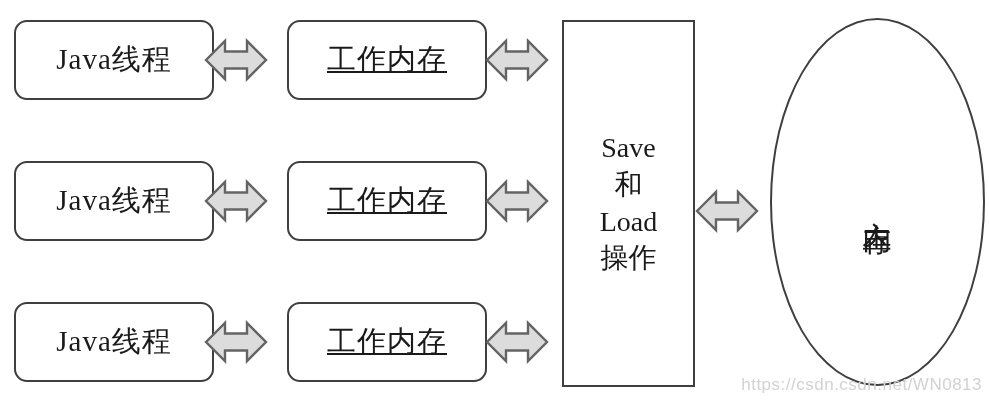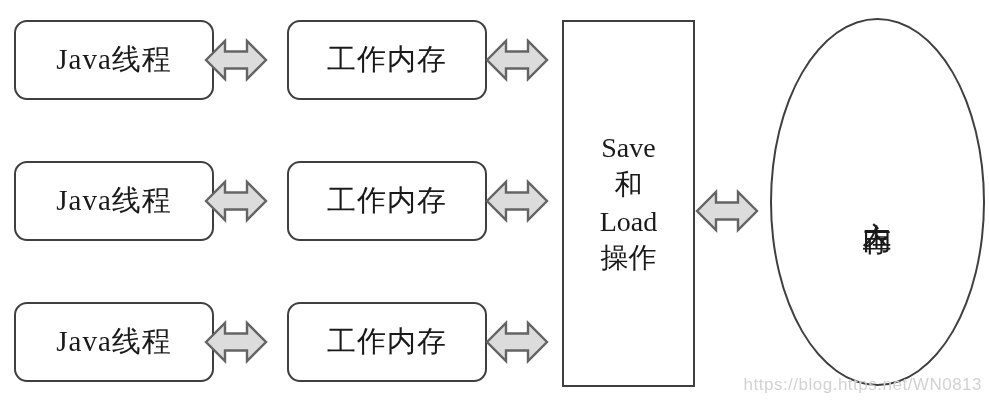--- a/index.html
+++ b/index.html
@@ -56,21 +56,21 @@
   .arrow {
     position: absolute;
     width: 64px;
     height: 56px;
     fill: #dcdcdc;
     stroke: #646464;
     stroke-width: 2.4;
     stroke-linejoin: miter;
   }
   .col-thread { left: 14px; }
-  .col-memory { left: 287px; }
+  .col-memory { left: 287px; text-decoration: underline; }
   .row1 { top: 20px; }
   .row2 { top: 161px; }
   .row3 { top: 302px; }
   .arr-col1 { left: 204px; }
   .arr-col2 { left: 485px; }
   .arr-row1 { top: 32px; }
   .arr-row2 { top: 173px; }
   .arr-row3 { top: 314px; }
   .arr-main { left: 695px; top: 183px; }
   .watermark {
@@ -141,15 +141,15 @@
   </div>
 
   <svg class="arrow arr-main" viewBox="0 0 64 56">
       <use href="#dblarrow"></use>
     </svg>
 
   <div class="shape ellipse">
     <span class="vtext">主内存</span>
   </div>
 
-  <div class="watermark">https://blog.https.net/WN0813</div>
+  <div class="watermark">https://csdn.csdn.net/WN0813</div>
 
 </div>
 
 </body></html>

